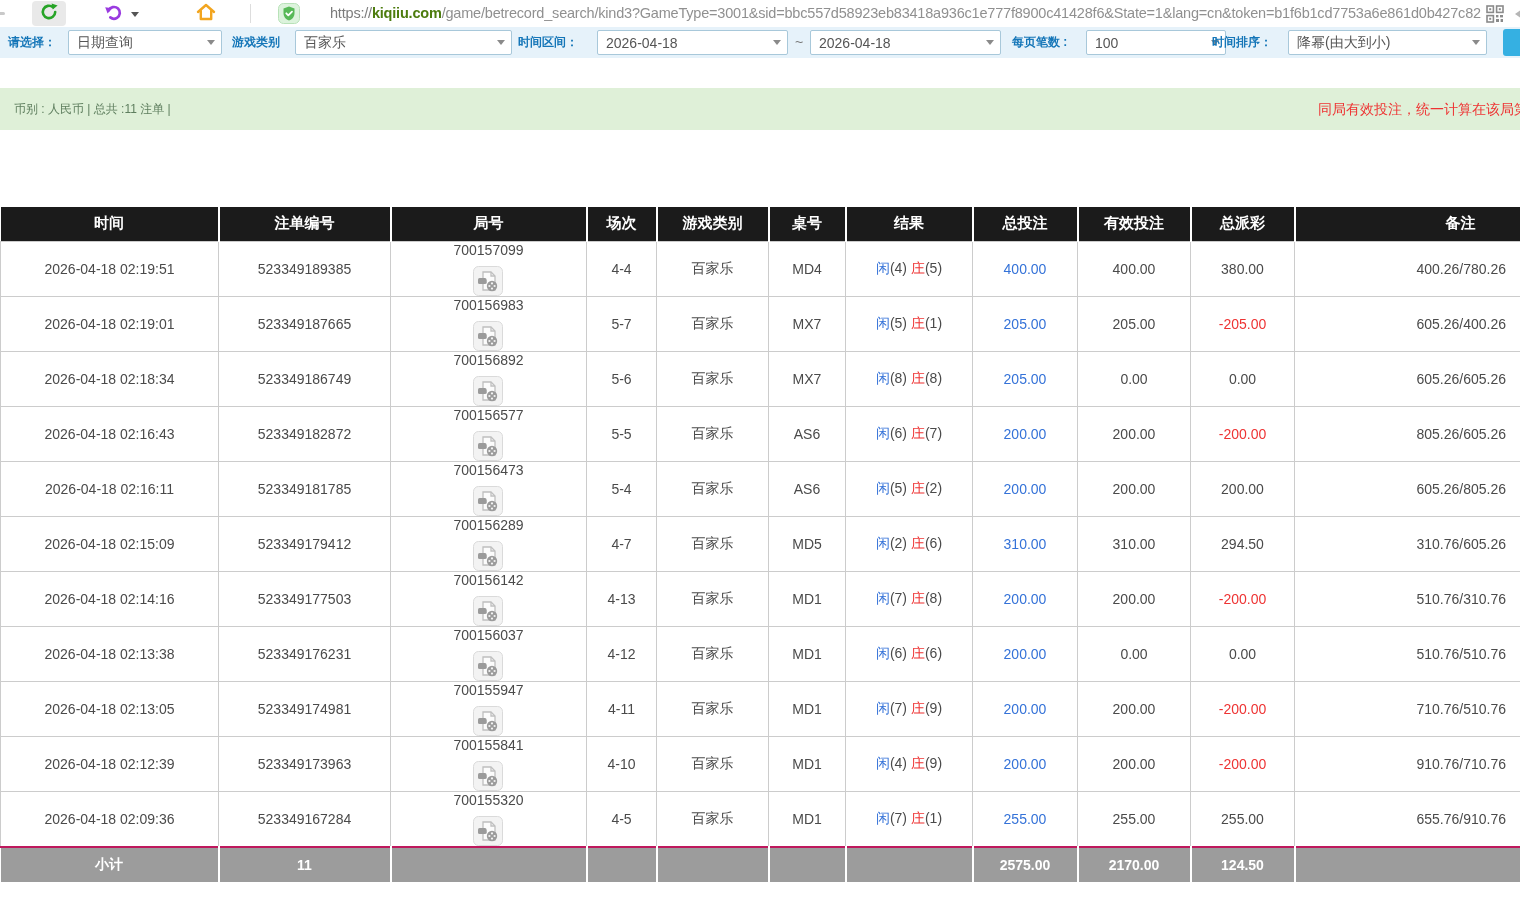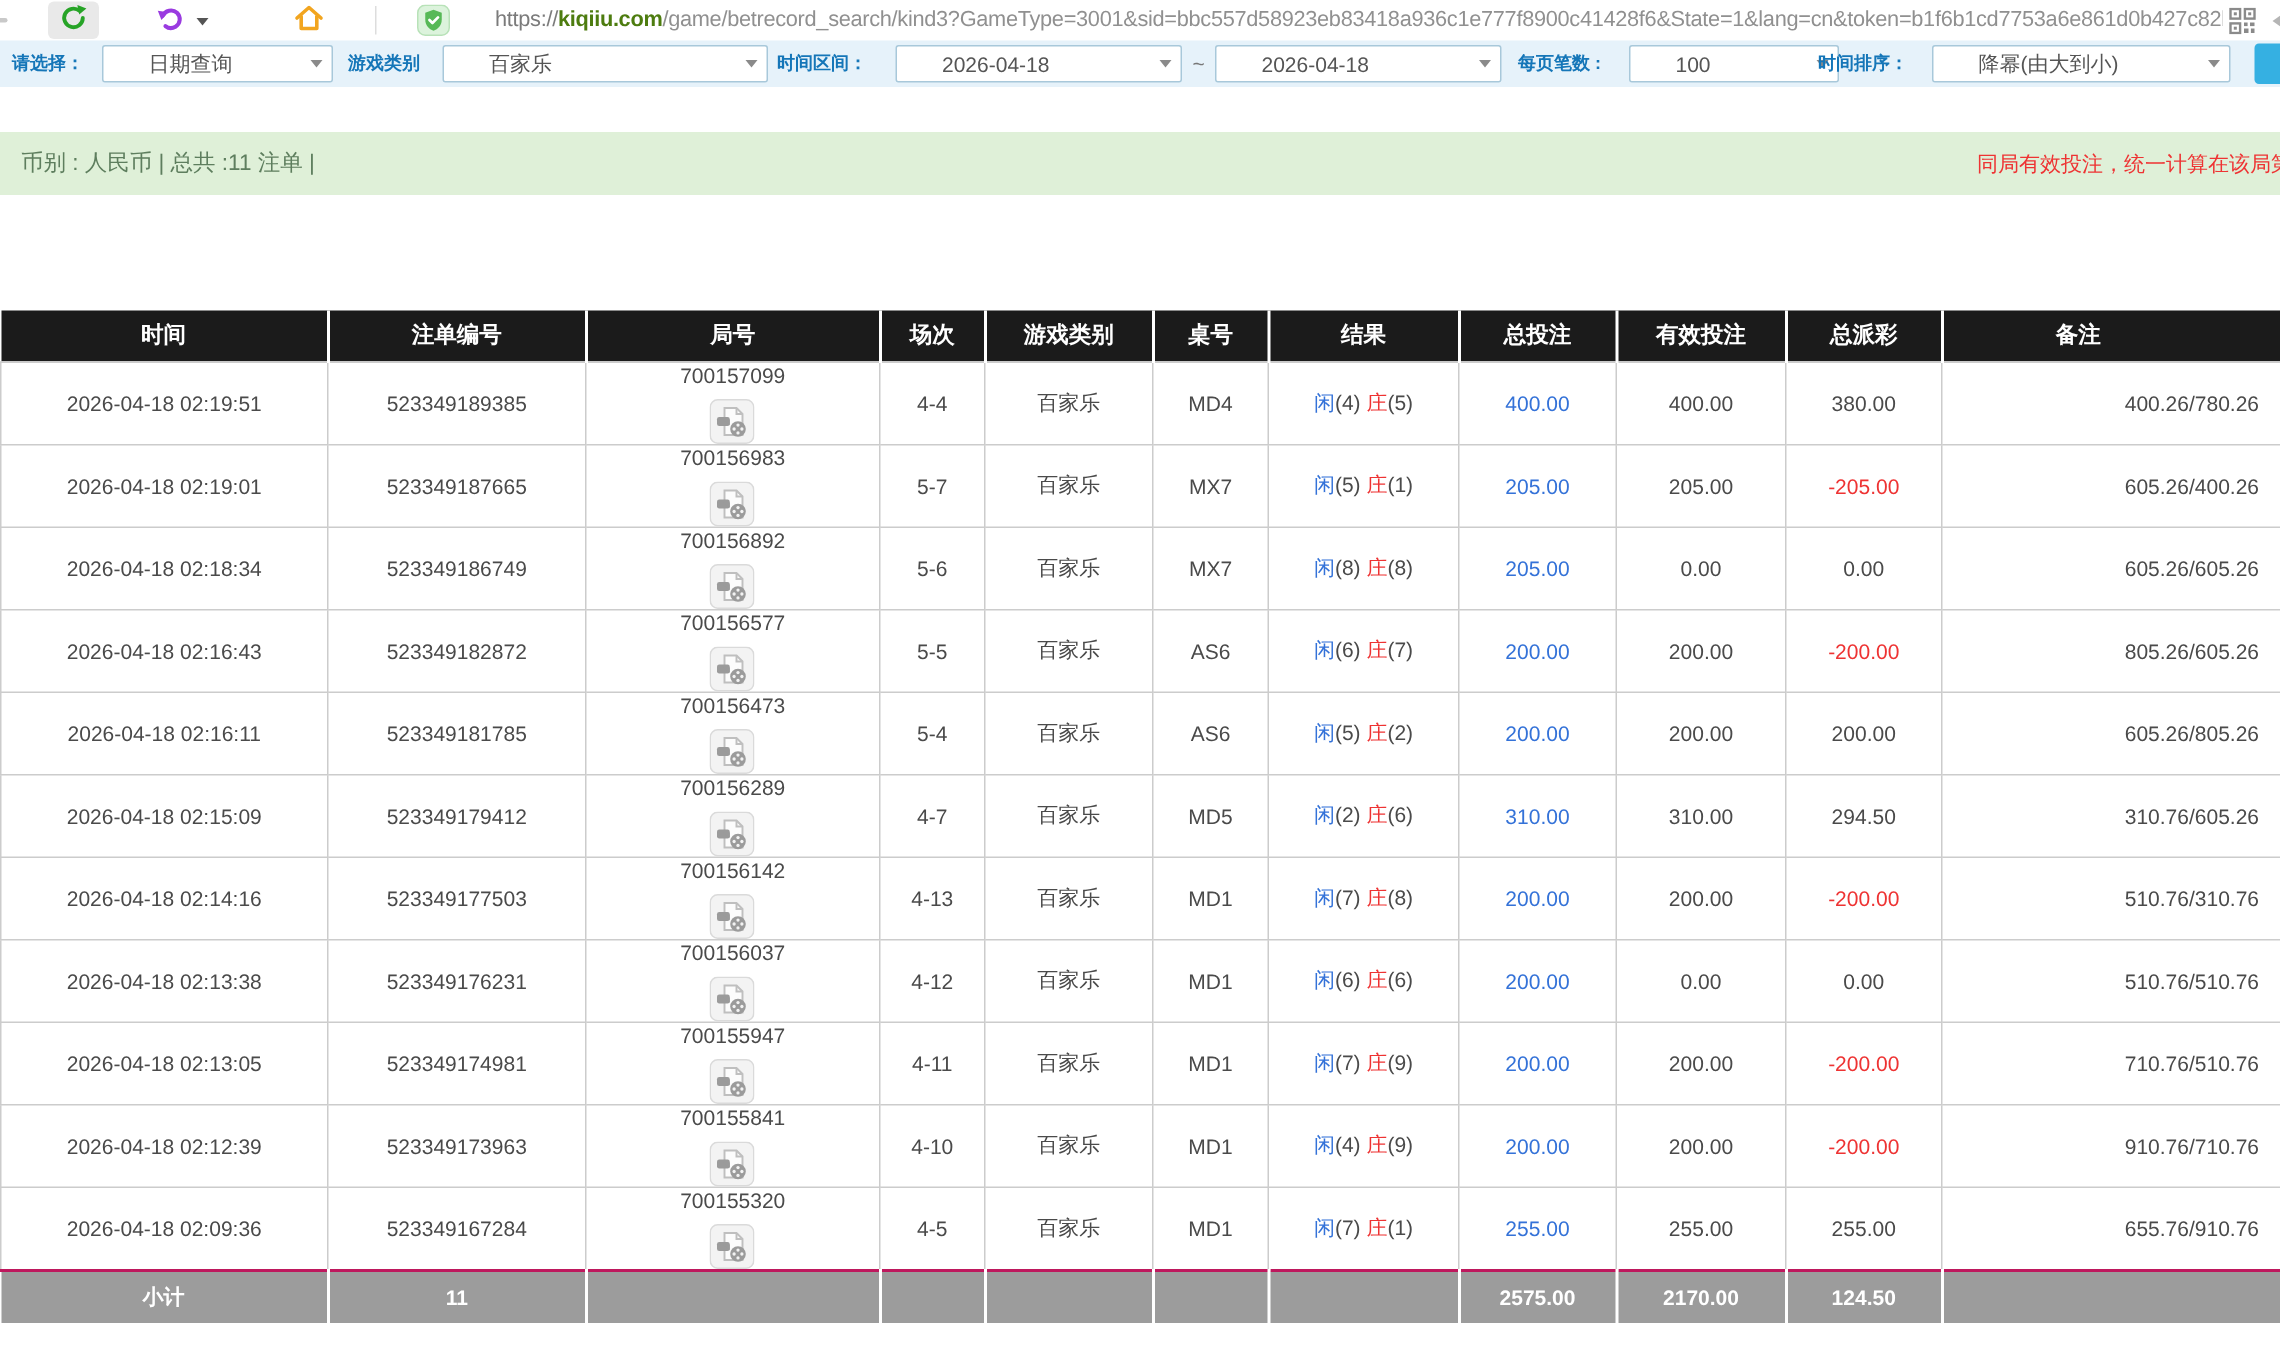--- a/index.html
+++ b/index.html
@@ -26,41 +26,41 @@
   .qr { position:absolute; left:1486px; top:5px; width:18px; height:18px; background:#fff; }
   .star-sliver { position:absolute; left:1515px; top:9px; width:0; height:0;
     border-top:5px solid transparent; border-bottom:5px solid transparent; border-right:7px solid #b5b5b5; }
 
   
   .filter-bar { position:absolute; top:27px; left:0; width:1520px; height:31px;
     background:var(--filter-bg,#e6f2fa); overflow:hidden; }
   .f-label { position:absolute; top:0; height:31px; line-height:31px; font-size:12px; font-weight:bold;
     color:var(--filter-label,#1576b8); white-space:nowrap; }
   .select { position:absolute; top:3px; height:25px; background:#fff; border:1px solid #a8c8da;
-    border-radius:2px; display:flex; align-items:center; font-size:14px; color:#555; cursor:pointer;padding-left:22px; }
+    border-radius:2px; display:flex; align-items:center; font-size:14px; color:#555; cursor:pointer; }
   .select .txt { padding-left:8px; flex:1; white-space:nowrap; overflow:hidden; }
   .select .caret { width:20px; display:flex; justify-content:center; flex:none; }
   .caret-tri { width:0; height:0; border-left:4px solid transparent; border-right:4px solid transparent; border-top:5px solid #8a8a8a; }
   .tilde { position:absolute; top:0; height:31px; line-height:31px; font-size:14px; color:#777; }
   .search-btn { position:absolute; left:1503px; top:2px; width:62px; height:27px;
     background:var(--button-bg,#35b0e2); color:#fff; border:none; border-radius:3px; font-size:14px; cursor:pointer; }
 
   
   .info-bar { position:absolute; top:88px; left:0; width:1520px; height:42px;
     background:var(--info-bg,#dff0d8); overflow:hidden; }
-  .info-left { position:absolute; left:14px; top:0; line-height:42px; font-size:15px; color:var(--info-text,#5e7e5e); }
+  .info-left { position:absolute; left:14px; top:0; line-height:42px; font-size:12px; color:var(--info-text,#5e7e5e); }
   .info-right { position:absolute; left:1318px; top:0; line-height:42px; font-size:14px;
     color:var(--accent-red,#ee3333); white-space:nowrap; }
 
   
   table.bet-table { position:absolute; top:207px; left:0; width:1520px;
     border-collapse:collapse; table-layout:fixed; }
   .bet-table th { background:var(--header-bg,#1b1b1b); color:#fff; height:34px;
     font-size:15px; font-weight:bold; border-right:2px solid #fff; }
-  .bet-table th:last-child { border-right:none; text-align:center; padding-right:45px; }
+  .bet-table th:last-child { border-right:none; text-align:right; padding-right:45px; }
   .bet-table tbody td { height:53px; border:1px solid #ccc; text-align:center;
     font-size:14px; color:#4a4a4a; background:#fff; }
   .bet-table tbody td.remark { text-align:right; padding-right:14px; }
   .bet-table tbody td.blue { color:var(--accent-blue,#3472d8); cursor:pointer; }
   .bet-table tbody td.neg { color:var(--accent-red,#ee3333); }
   .round-wrap { display:inline-flex; align-items:center; gap:8px; vertical-align:middle;flex-direction:column; }
   .xian { color:var(--accent-blue,#3472d8); }
   .zhuang { color:var(--accent-red,#ee3333); }
   .paren { color:#4a4a4a; }
   .video-btn { display:inline-flex; cursor:pointer; }

